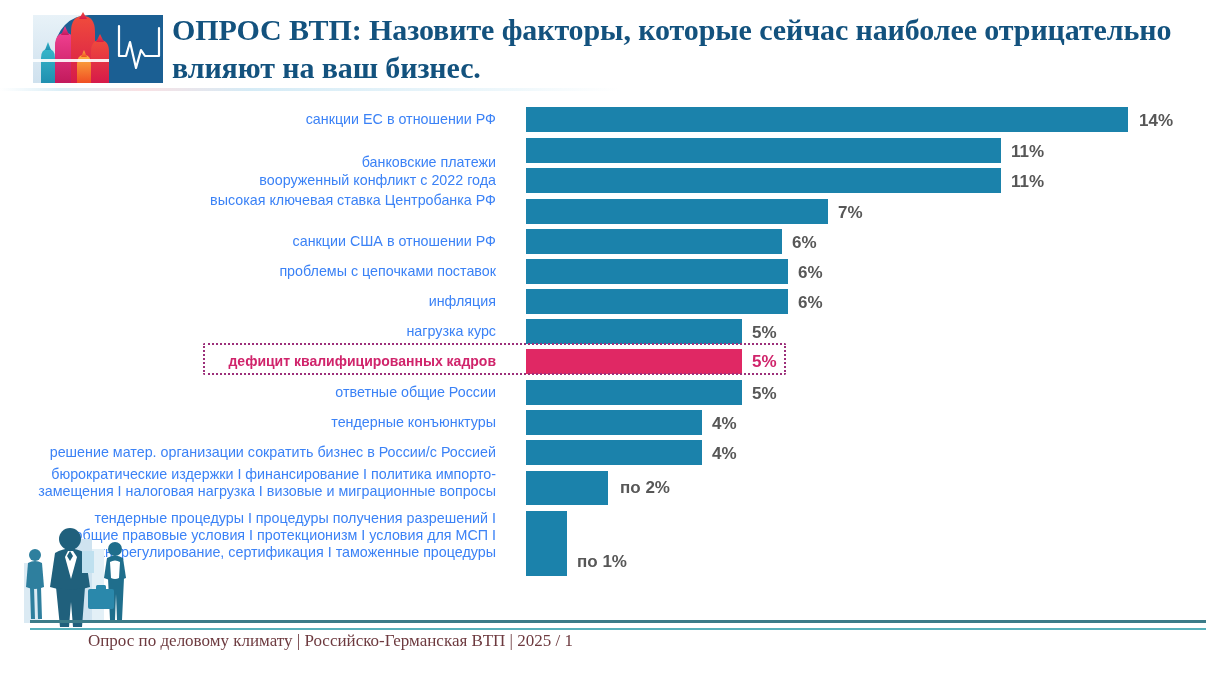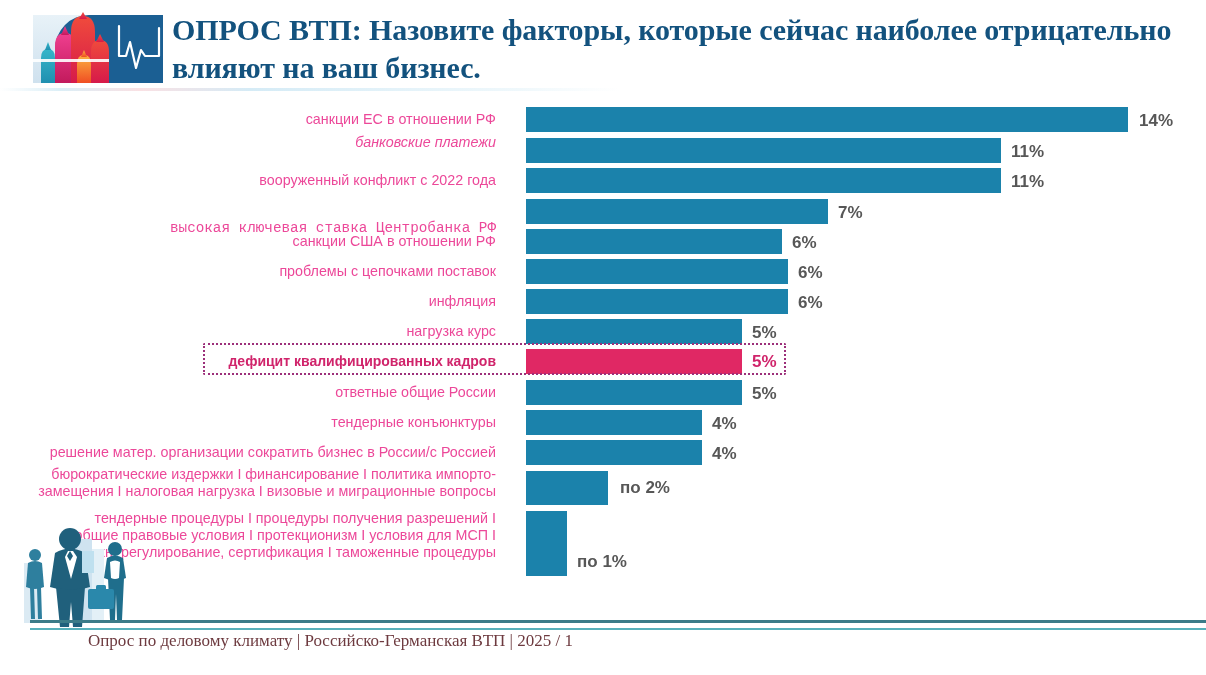--- a/index.html
+++ b/index.html
@@ -69,21 +69,21 @@
     left: 0;
     width: 1206px;
   }
   .row-label {
     position: absolute;
     right: 710px;          
     width: 470px;
     text-align: right;
     font-size: 14.3px;
     line-height: 17px;
-    color: #ec4899;
+    color: #3b82f6;
     white-space: pre-line;
   }
   .bar {
     position: absolute;
     left: 526px;
     background: #1b82ab;
   }
   .bar.highlight { background: #e02864; }
   .value {
     position: absolute;
@@ -195,31 +195,31 @@
   <div id="header-underline"></div>
 </div>
 
 <div id="chart">
     <div class="row" style="top: 0px;">
       <div class="row-label" style="top: 15px;">санкции ЕС в отношении РФ</div>
       <div class="bar" style="top: 11px; width: 602px; height: 25px;"></div>
       <div class="value" style="left: 1139px; top: 15px;">14%</div>
     </div>
     <div class="row" style="top: 0px;">
-      <div class="row-label" style="top: 38px; font-style: italic;">банковские платежи</div>
+      <div class="row-label" style="top: 58px;">банковские платежи</div>
       <div class="bar" style="top: 42px; width: 475px; height: 25px;"></div>
       <div class="value" style="left: 1011px; top: 46px;">11%</div>
     </div>
     <div class="row" style="top: 0px;">
       <div class="row-label" style="top: 76px;">вооруженный конфликт с 2022 года</div>
       <div class="bar" style="top: 72px; width: 475px; height: 25px;"></div>
       <div class="value" style="left: 1011px; top: 76px;">11%</div>
     </div>
     <div class="row" style="top: 0px;">
-      <div class="row-label" style="top: 124px; font-family: Liberation Mono, monospace;">высокая ключевая ставка Центробанка РФ</div>
+      <div class="row-label" style="top: 96px;">высокая ключевая ставка Центробанка РФ</div>
       <div class="bar" style="top: 103px; width: 302px; height: 25px;"></div>
       <div class="value" style="left: 838px; top: 107px;">7%</div>
     </div>
     <div class="row" style="top: 0px;">
       <div class="row-label" style="top: 137px;">санкции США в отношении РФ</div>
       <div class="bar" style="top: 133px; width: 256px; height: 25px;"></div>
       <div class="value" style="left: 792px; top: 137px;">6%</div>
     </div>
     <div class="row" style="top: 0px;">
       <div class="row-label" style="top: 167px;">проблемы с цепочками поставок</div>

